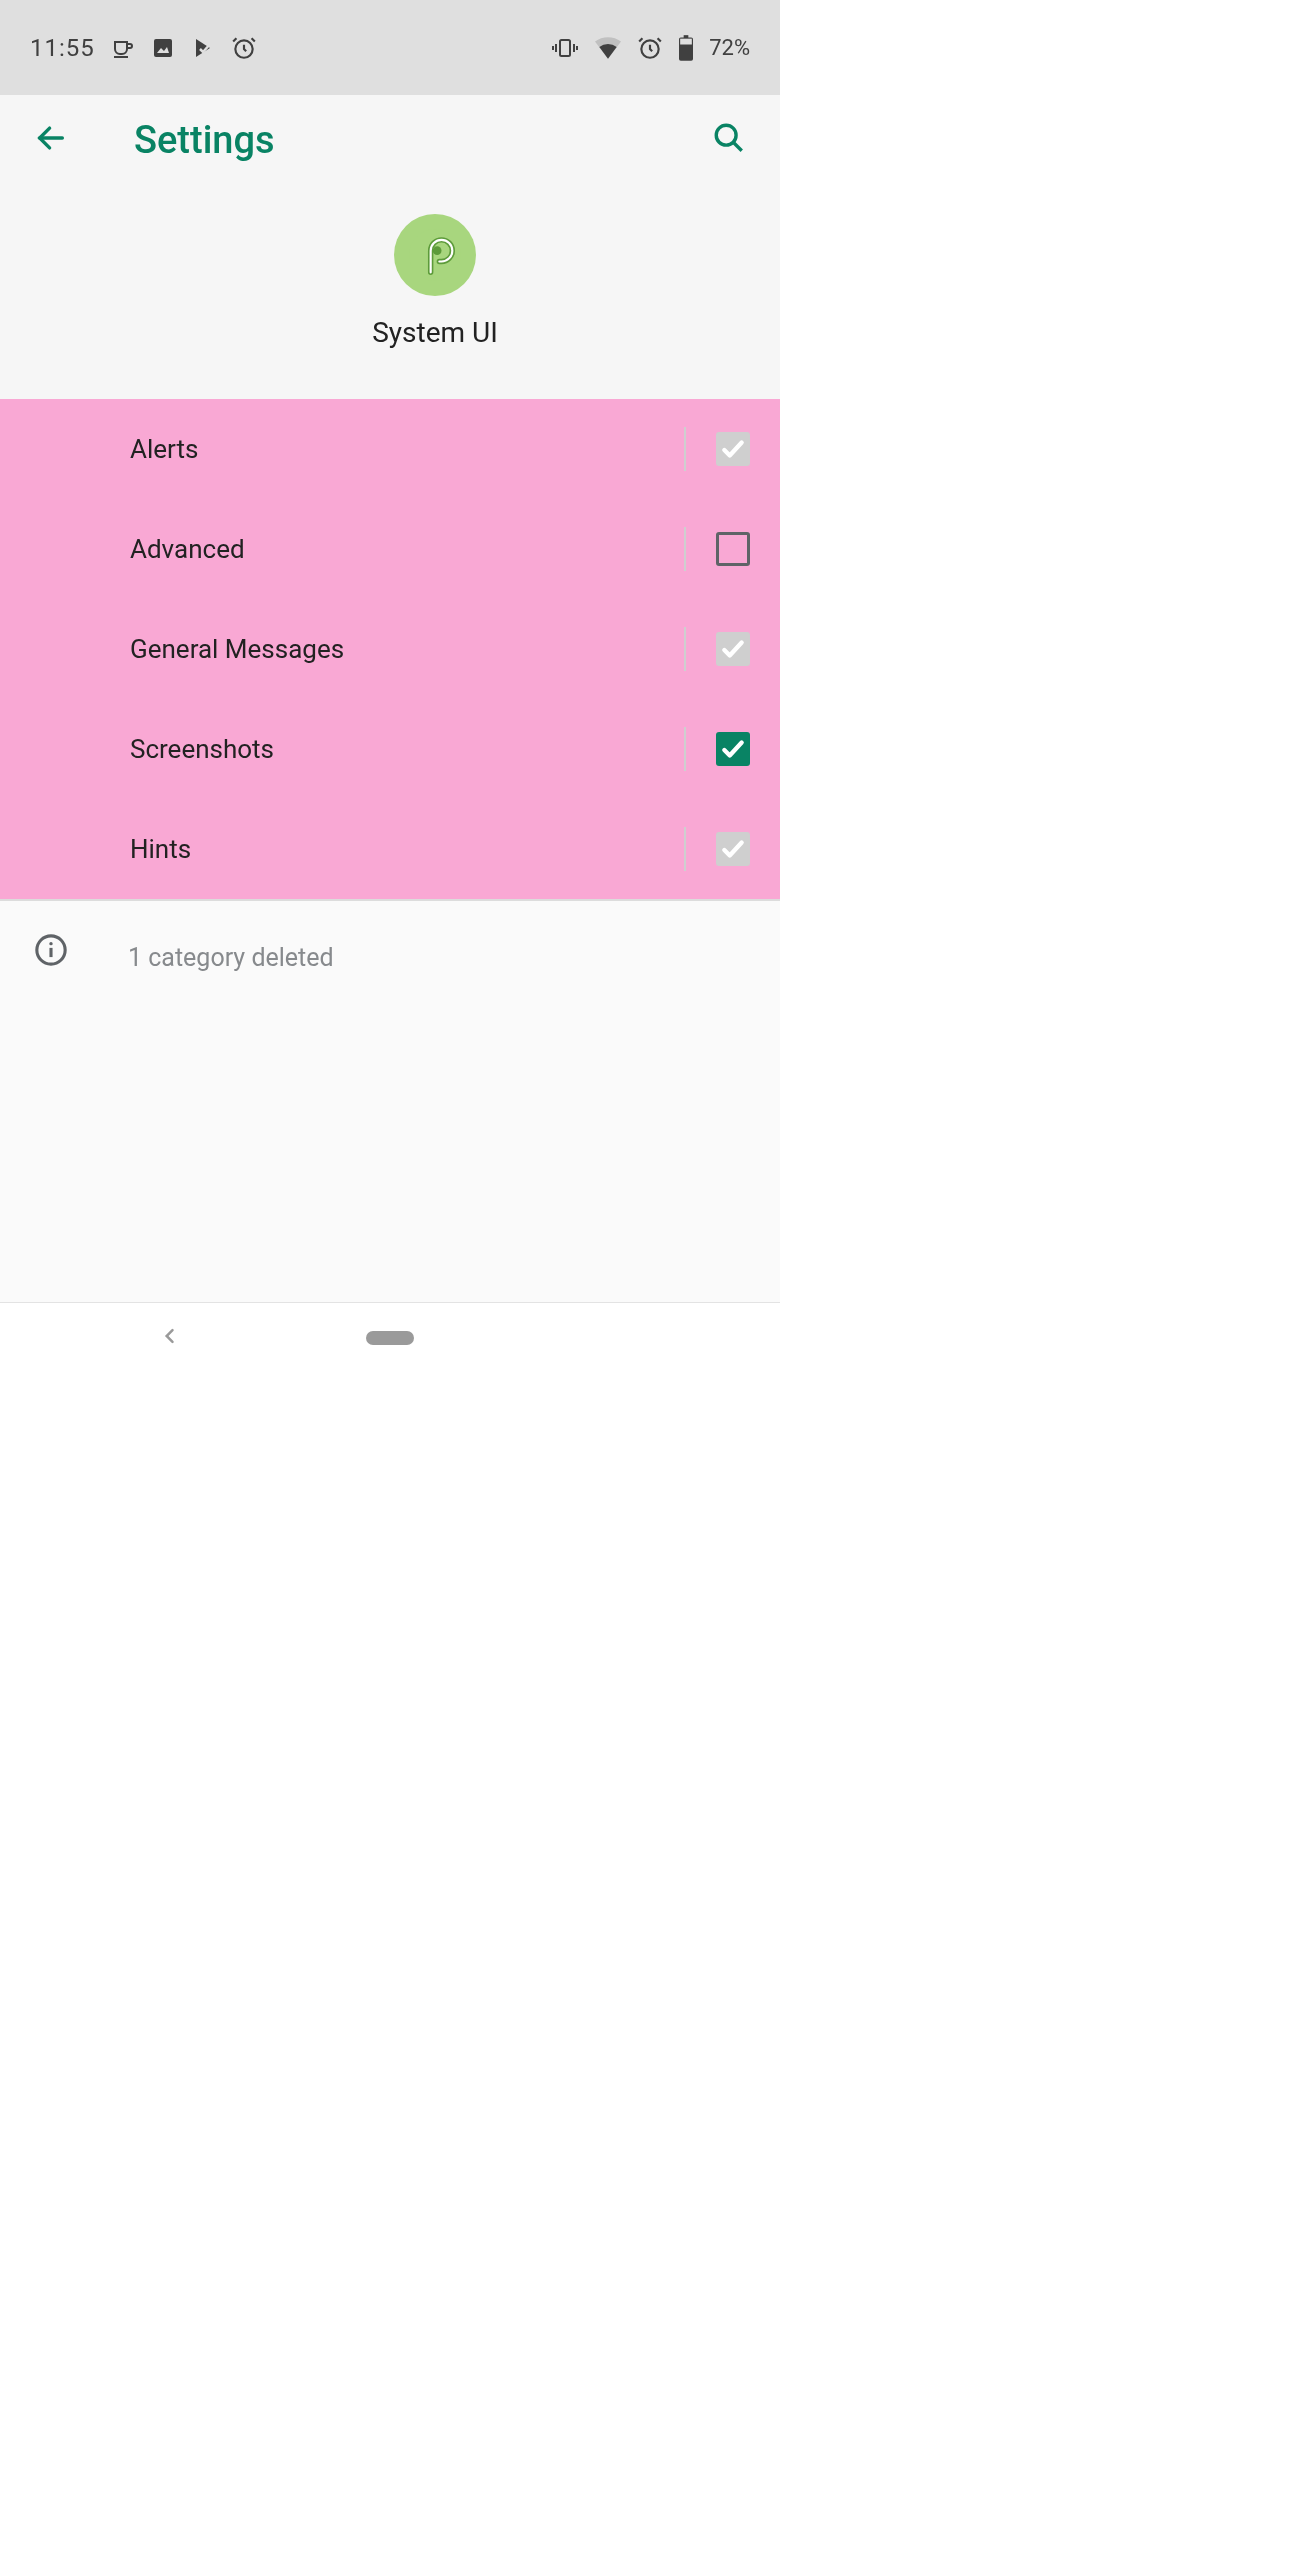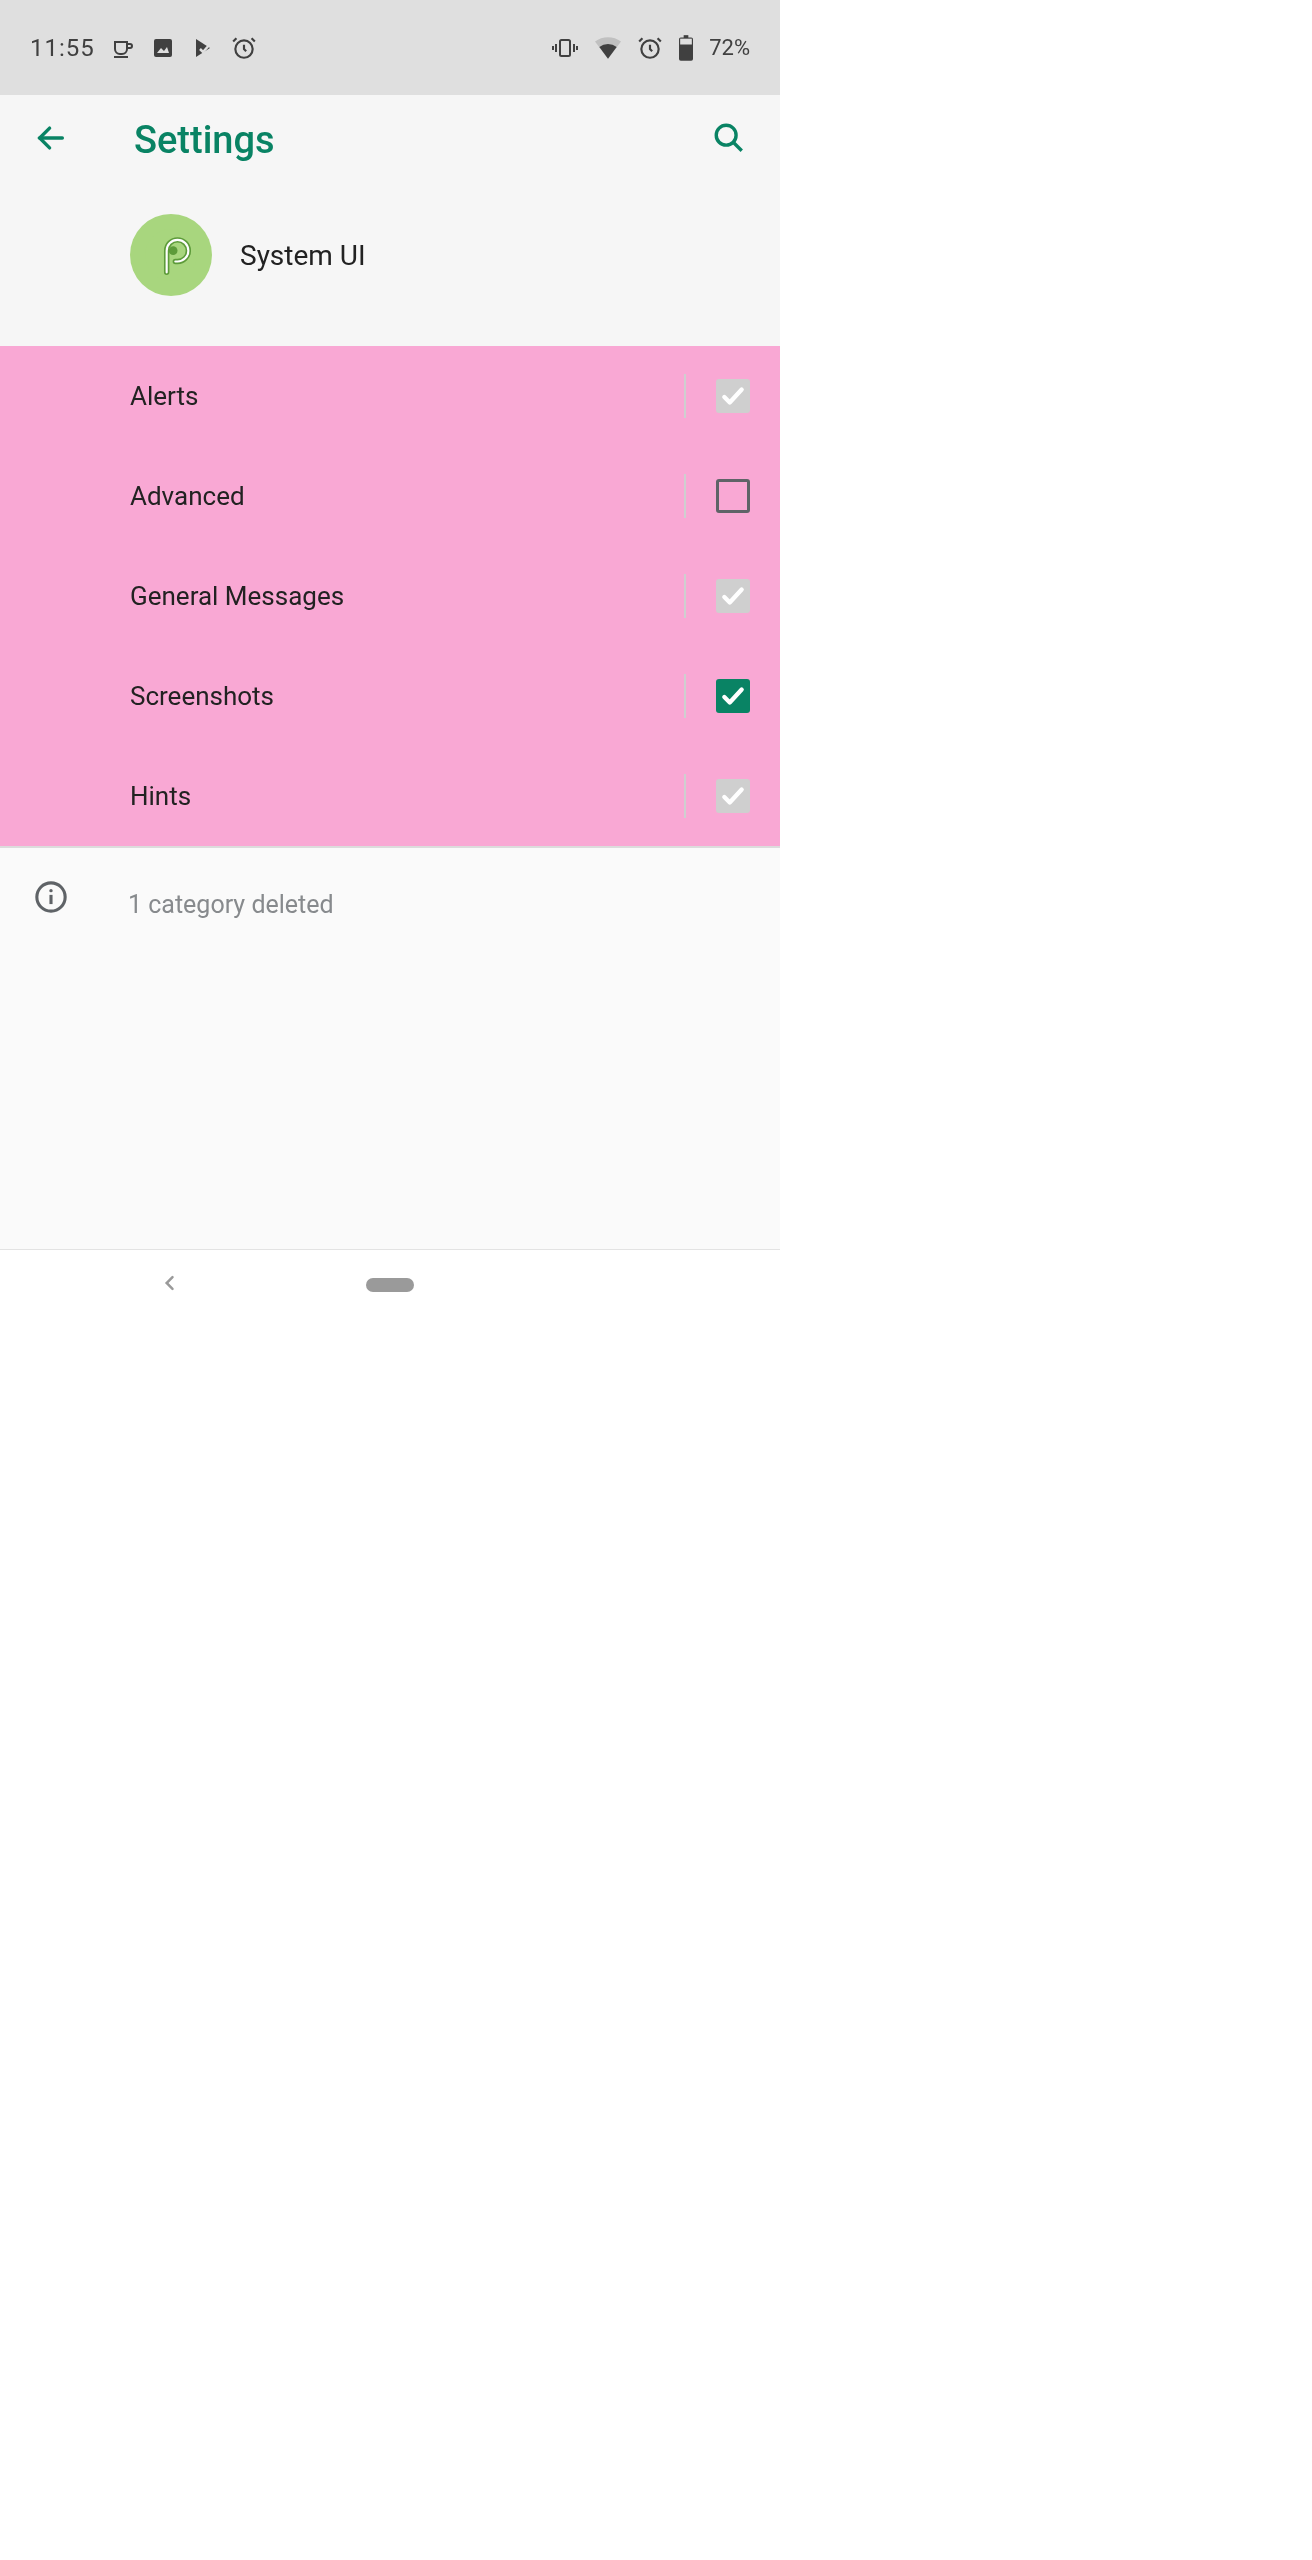--- a/index.html
+++ b/index.html
@@ -34,22 +34,23 @@
     font-size: 38px;
     font-weight: 500;
     flex: 1;
   }
   .app-bar .icon-btn { color: #098364; }
   .icon-btn { background: none; border: none; padding: 6px; cursor: pointer; }
 
   .app-info {
     display: flex;
     align-items: center;
-    gap: 28px;
+    gap: 20px;
     padding: 30px 40px 50px 130px;
+    flex-direction: column;
   }
   .app-badge {
     width: 82px; height: 82px; border-radius: 50%;
     background: #a8d67e;
     display: flex; align-items: center; justify-content: center;
   }
   .app-name { font-size: 28px; color: #222; }
 
   
   .list { background: #f9a8d4; }

